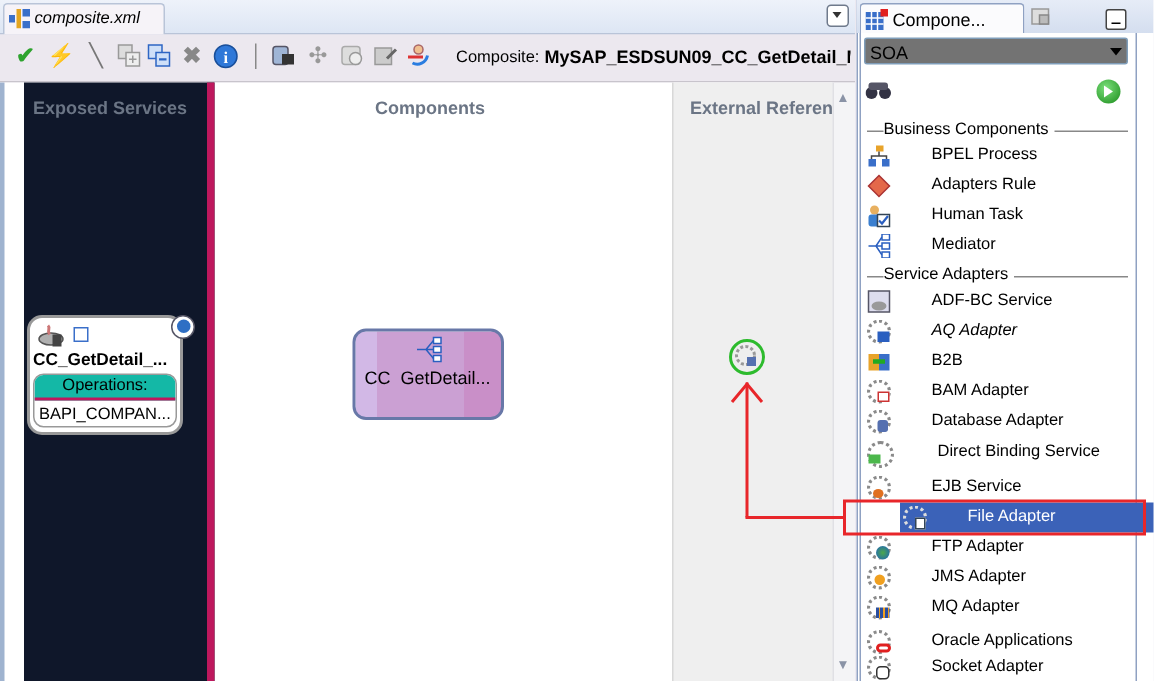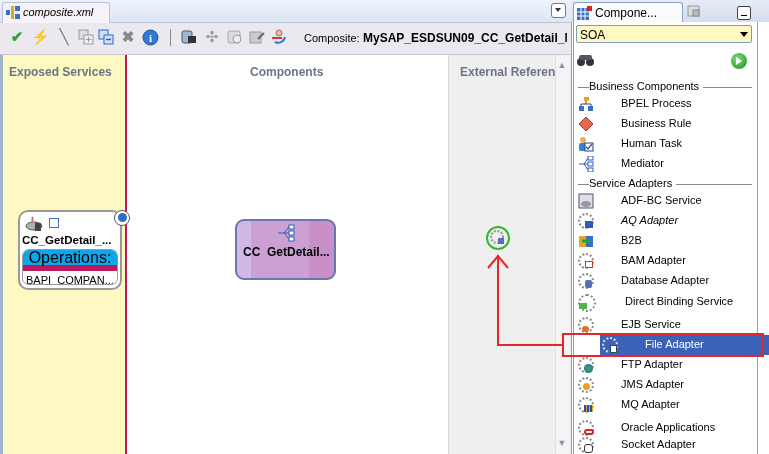--- a/index.html
+++ b/index.html
@@ -11,51 +11,51 @@
   #editor-tab .lbl { position:absolute; left:20px; top:3px; font-style:italic; font-size:11px; color:#000; }
   #tab-menu { left:551px; top:3px; width:13px; height:13px; border:1px solid #6f7a8c; border-radius:3px; background:#fff; }
   #tab-menu::after { content:""; position:absolute; left:3px; top:4px; border-left:3px solid transparent; border-right:3px solid transparent; border-top:4px solid #333; }
   
   #toolbar { left:0; top:23px; width:570px; height:31px; background:#ece8ef; border-bottom:1px solid #c8c4cc; }
   .tb { position:absolute; top:5px; width:18px; height:18px; display:flex; align-items:center; justify-content:center; font-size:15px; }
   #composite-lbl { left:304px; top:9px; font-size:11px; color:#000; }
   #composite-name { left:363px; top:8px; font-size:12px; font-weight:bold; color:#000; white-space:nowrap; width:204px; overflow:hidden; }
   
   #canvas { left:0; top:55px; width:555px; height:399px; background:#fff; border-left:3px solid #9fb3cf; box-sizing:border-box; }
-  #lane-exposed { left:3px; top:55px; width:122px; height:399px; background:#fef9c3; border-right:2px solid #be185d; }
+  #lane-exposed { left:16px; top:55px; width:122px; height:399px; background:#0f172a; border-right:5px solid #be185d; }
   #lane-external { left:448px; top:55px; width:107px; height:399px; background:#efefef; border-left:1px solid #d8d8d8; }
   .lane-title { position:absolute; font-weight:bold; font-size:12px; color:#6b7585; }
   #vscroll { left:555px; top:55px; width:14px; height:399px; background:#f4f4f6; border-left:1px solid #e0e0e4; }
   #scroll-up { left:555px; top:60px; width:14px; height:12px; color:#8a93a6; font-size:9px; text-align:center; }
   #scroll-down { left:555px; top:438px; width:14px; height:12px; color:#8a93a6; font-size:9px; text-align:center; }
   
   #svc-box { left:18px; top:210px; width:104px; height:80px; background:#fff; border:2px solid #999; border-radius:10px; box-sizing:border-box; }
   #svc-name { left:22px; top:234px; font-weight:bold; font-size:11.5px; color:#000; }
   #ops-box { left:22px; top:249px; width:96px; height:36px; border:1px solid #999; border-radius:7px; box-sizing:border-box; overflow:hidden; }
-  #ops-hdr { height:15px; background:#0ea5e9; border-bottom:6px solid #be185d; text-align:center; font-size:16px; line-height:15px; }
+  #ops-hdr { height:15px; background:#14b8a6; border-bottom:2px solid #be185d; text-align:center; font-size:11px; line-height:15px; }
   #ops-val { text-align:left; padding-left:3px; font-size:11px; line-height:18px; }
   #svc-arrow { left:114px; top:210px; width:16px; height:16px; border-radius:50%; background:#fff; border:1px solid #556; box-sizing:border-box; }
   #svc-arrow::after { content:""; position:absolute; left:3px; top:2px; width:9px; height:9px; border-radius:50%; background:#2f6fc4; }
   
   #mediator { left:235px; top:219px; width:101px; height:61px; border:2px solid #6878a8; border-radius:9px; box-sizing:border-box; background:linear-gradient(90deg,#d2b8e6 0,#d2b8e6 14px,#cba0d3 14px,#cba0d3 72px,#c98fc8 72px); }
-  #mediator-name { left:243px; top:245px; font-weight:bold; font-size:12px; color:#000; }
+  #mediator-name { left:243px; top:245px; font-weight:normal; font-size:12px; color:#000; }
   
   #ext-ref { left:486px; top:226px; width:24px; height:24px; border:2px solid #2dbb2d; border-radius:50%; box-sizing:border-box; background:#eee; }
   
   .red { background:#e8262a; position:absolute; }
   #hl-box { left:562px; top:333px; width:202px; height:24px; border:2px solid #e8262a; box-sizing:border-box; }
   
   #palette { left:571px; top:0; width:198px; height:454px; background:#fff; border-left:1px solid #8fa1c2; }
   #pal-tabs { left:571px; top:0; width:198px; height:22px; background:linear-gradient(#e6ecf7,#d4deef); }
   #pal-tab-active { left:573px; top:2px; width:108px; height:20px; background:#fbfbfd; border:1px solid #8fa1c2; border-bottom:none; border-radius:3px 3px 0 0; }
   #pal-tab-active .lbl { position:absolute; left:21px; top:3px; font-weight:normal; font-size:12px; }
   #pal-minimize { left:737px; top:6px; width:12px; height:12px; border:1px solid #444; border-radius:2px; background:#fff; }
   #pal-minimize::after { content:""; position:absolute; left:3px; top:8px; width:6px; height:1px; background:#000; }
   #pal-body { left:573px; top:22px; width:183px; height:432px; background:#fff; border-left:1px solid #8fa1c2; border-right:1px solid #8fa1c2; }
-  #pal-select { left:576px; top:25px; width:176px; height:18px; border:1px solid #7f9db9; border-radius:2px; background:#fef9c3; box-sizing:border-box; }
+  #pal-select { left:576px; top:25px; width:176px; height:18px; border:1px solid #7f9db9; border-radius:2px; background:#737373; box-sizing:border-box; }
   #pal-select .val { position:absolute; left:3px; top:2px; font-size:12px; }
   #pal-select .arrow { position:absolute; right:3px; top:6px; border-left:4px solid transparent; border-right:4px solid transparent; border-top:5px solid #000; }
   #pal-search { left:595px; top:52px; width:133px; height:20px; background:#fff; border:1px solid #fff; }
   #pal-go { left:731px; top:53px; width:16px; height:16px; border-radius:50%; background:radial-gradient(circle at 40% 35%,#7be07b,#1a8a1a); }
   #pal-go::after { content:""; position:absolute; left:5px; top:4px; border-top:4px solid transparent; border-bottom:4px solid transparent; border-left:6px solid #fff; }
   .sect { position:absolute; left:578px; height:14px; width:174px; font-size:11px; color:#000; }
   .sect .txt { position:absolute; left:11px; top:0; background:#fff; padding-right:4px; }
   .sect .line { position:absolute; left:0; right:0; top:7px; height:1px; background:#888; z-index:0; }
   .pitem { position:absolute; left:576px; width:178px; height:20px; font-size:11px; color:#000; }
   .pitem .ic { position:absolute; left:2px; top:2px; width:16px; height:16px; }
@@ -232,21 +232,21 @@
         <rect x="1" y="10" width="5" height="5" fill="#3a6fc9"></rect>
         <rect x="10" y="10" width="5" height="5" fill="#3a6fc9"></rect>
         <path d="M8 5v3M3 10V8h10v2" stroke="#444" fill="none"></path>
       </svg></span>
   <span class="lb">BPEL Process</span>
 </div>
 <div class="pitem" style="top:114px;">
   <span class="ic"><svg width="16" height="16">
         <path d="M8 1L15 8L8 15L1 8Z" fill="#e4684a" stroke="#a33"></path>
       </svg></span>
-  <span class="lb">Business Rule</span>
+  <span class="lb">Adapters Rule</span>
 </div>
 <div class="pitem" style="top:134px;">
   <span class="ic"><svg width="16" height="16">
         <circle cx="5" cy="4" r="3" fill="#e8b060"></circle>
         <rect x="1" y="7" width="8" height="8" rx="2" fill="#3a7fd0"></rect>
         <rect x="7" y="7" width="8" height="8" fill="#fff" stroke="#345"></rect>
         <path d="M8 11l2 2 4-5" stroke="#2a5fc0" stroke-width="1.5" fill="none"></path>
       </svg></span>
   <span class="lb">Human Task</span>
 </div>

